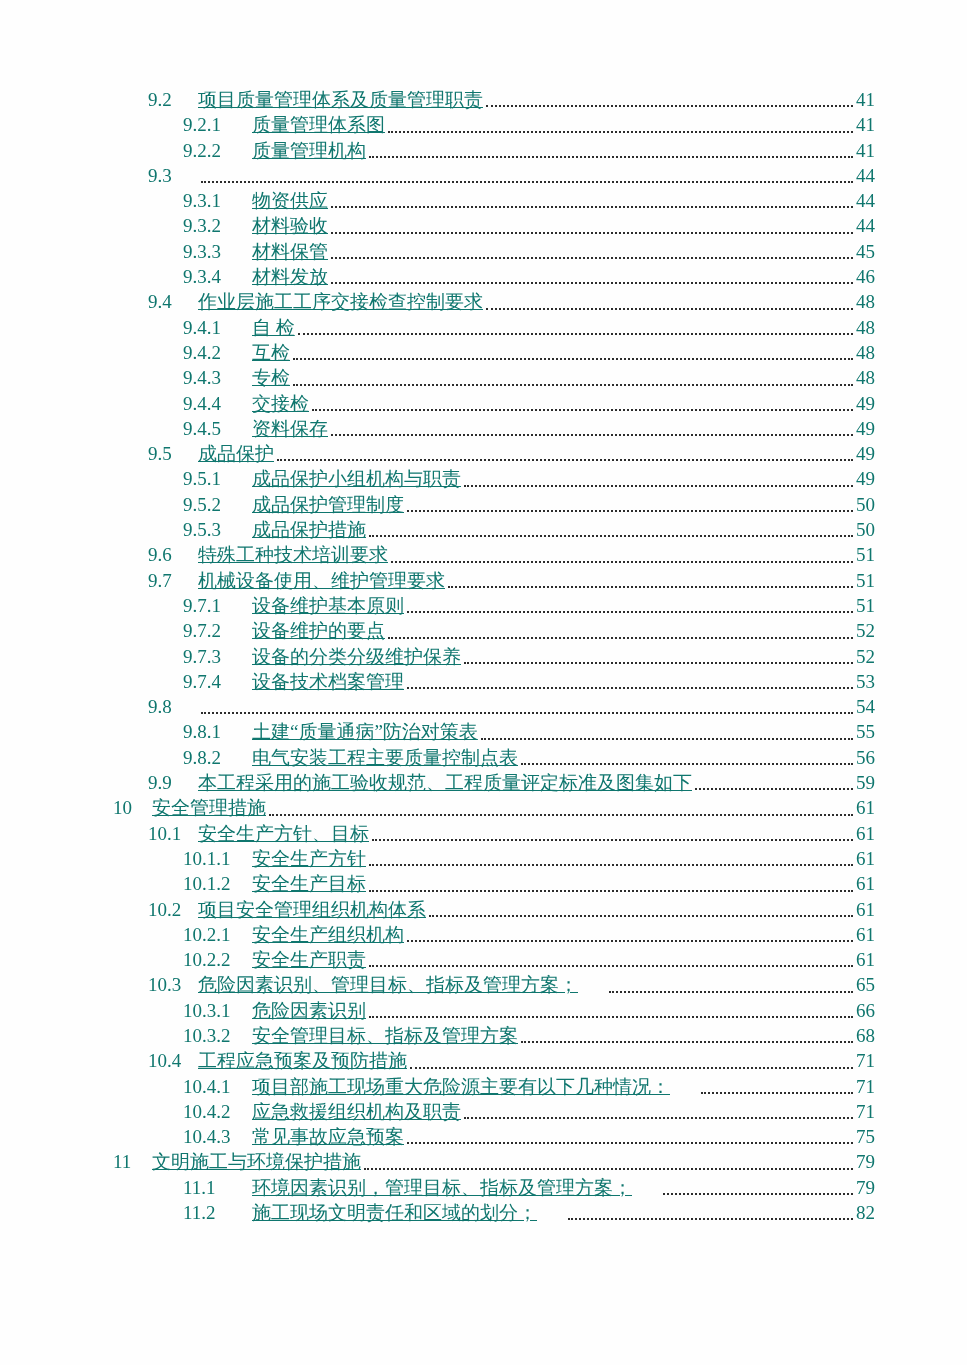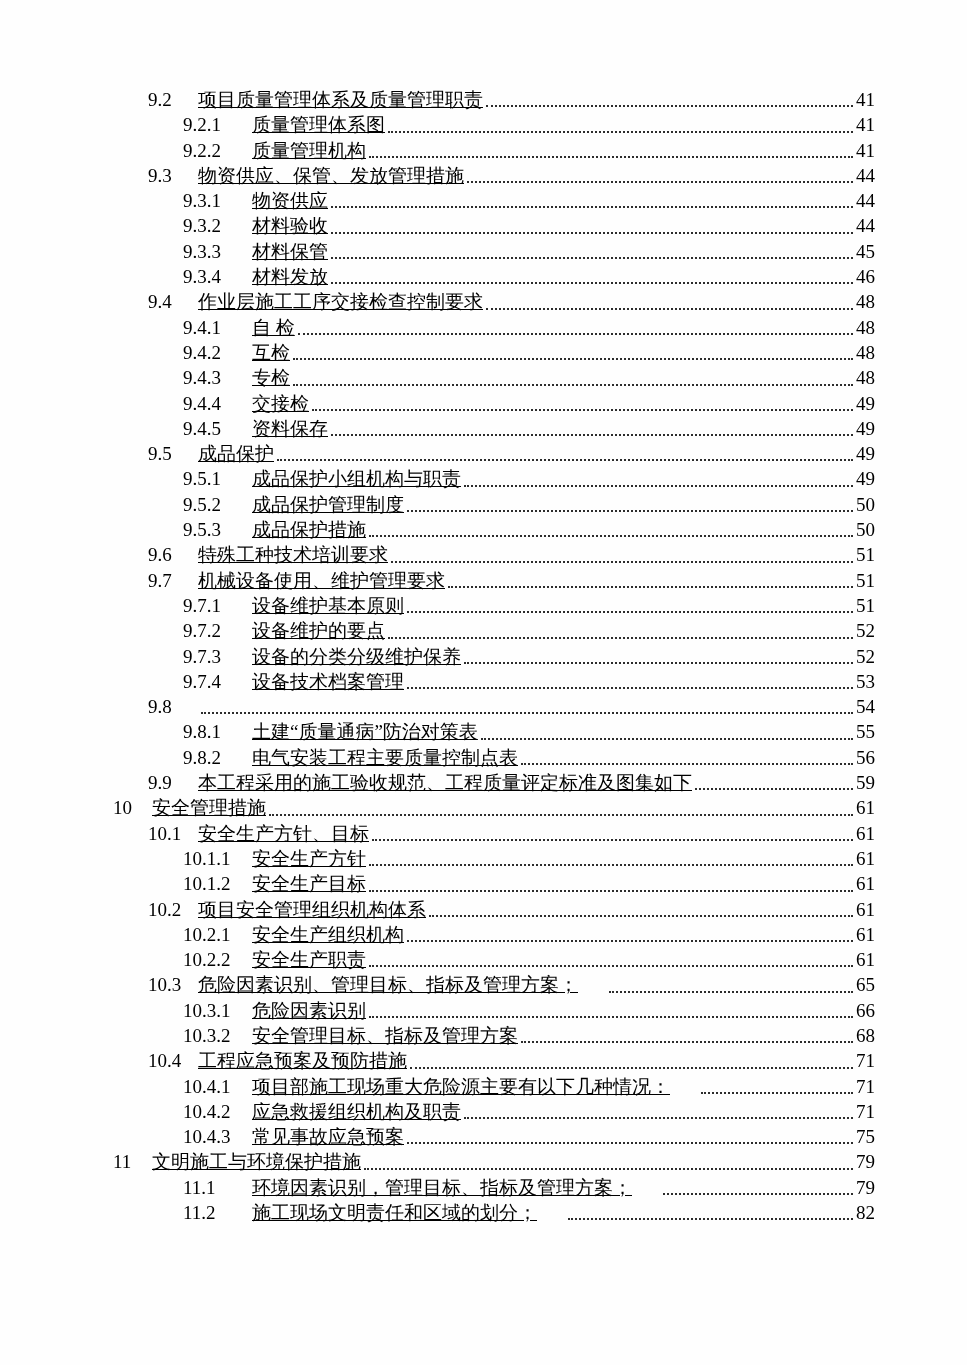--- a/index.html
+++ b/index.html
@@ -18,21 +18,21 @@
     position: absolute;
     inset: 0;
     background: #fefefe;
   }
   .toc {
     position: absolute;
     left: 113px;
     right: 83px;
     top: 87px;
     font-size: 19px;
-    color: #000000;
+    color: #0f766e;
   }
   .row {
     display: flex;
     height: 25.3px;
     line-height: 25.3px;
     white-space: nowrap;
     align-items: stretch;
   }
   .row.lvl2 { padding-left: 35px; }
   .row.lvl3 { padding-left: 70px; }
@@ -74,21 +74,20 @@
 
   <div class="row lvl3">
     <span class="num">9.2.2</span>
     <span class="title">质量管理机构</span>
     <span class="leader"></span>
     <span class="pageno">41</span>
   </div>
 
   <div class="row lvl2">
     <span class="num">9.3</span>
-    <span class="title">物资供应、保管、发放管理措施</span>
     <span class="leader"></span>
     <span class="pageno">44</span>
   </div>
 
   <div class="row lvl3">
     <span class="num">9.3.1</span>
     <span class="title">物资供应</span>
     <span class="leader"></span>
     <span class="pageno">44</span>
   </div>

